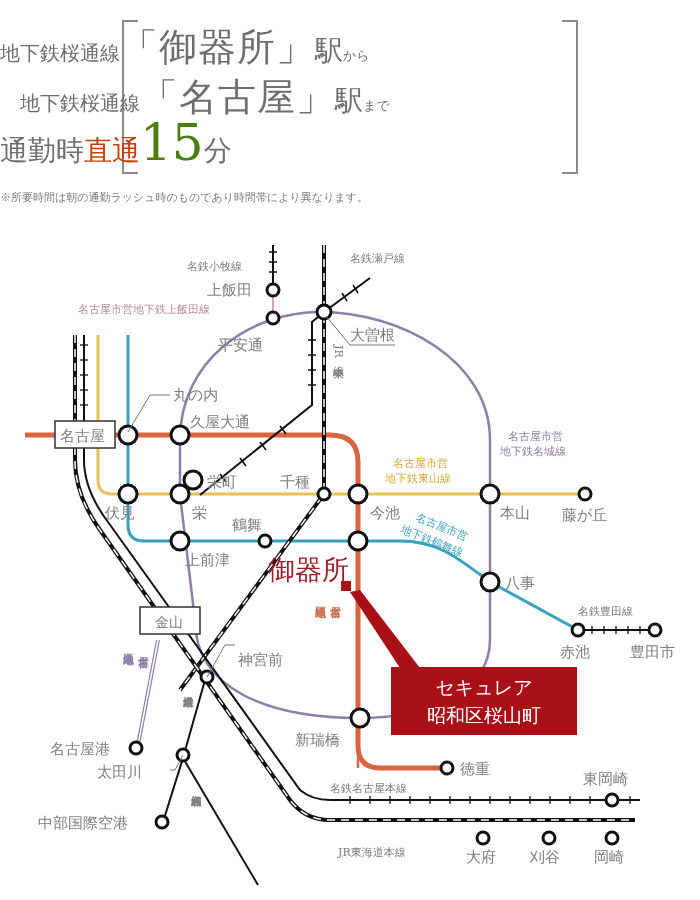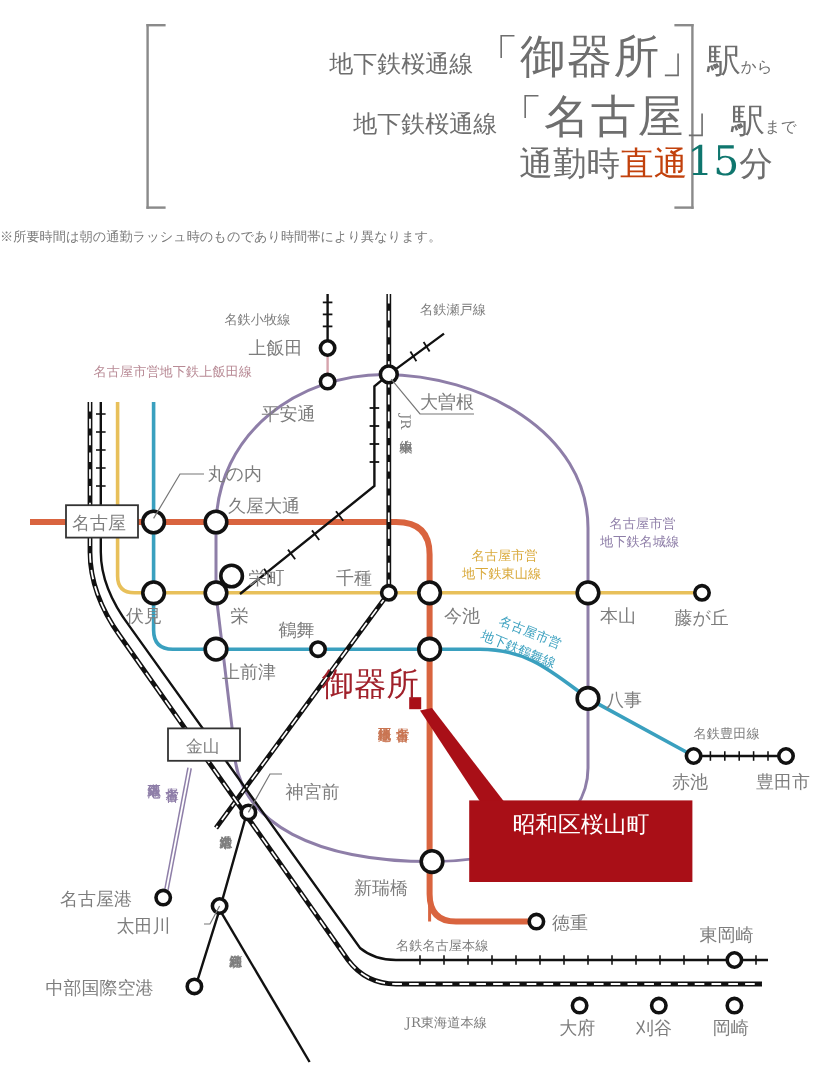--- a/index.html
+++ b/index.html
@@ -2,30 +2,30 @@
 <html><head>
 <meta charset="utf-8">
 <style>
   html, body { margin: 0; padding: 0; background: #ffffff; }
   body { width: 700px; height: 900px; position: relative; overflow: hidden;
          font-family: "DejaVu Serif", "Liberation Serif", serif; color: #6b6b6b; }
   .header { position: absolute; left: 0; top: 0; width: 700px; height: 215px; }
   .bracket { position: absolute; border: 2px solid #8a8a8a; width: 14px; height: 150px; top: 20px; }
   .bracket.left { left: 122px; border-right: none; }
   .bracket.right { left: 562px; border-left: none; }
-  .hl { position: absolute; left: 0; width: 644px; text-align: right; color: #6e6e6e; white-space: nowrap; }
+  .hl { position: absolute; left: 0; width: 644px; text-align: left; color: #6e6e6e; white-space: nowrap; }
   .hl1 { top: 22px; }
   .hl2 { top: 72px; margin-left: 20px; }
   .hl3 { top: 118px; }
   .sm { font-size: 20px; }
   .big { font-size: 38px; letter-spacing: 1px; }
   .tiny { font-size: 13px; }
   .med { font-size: 28px; }
   .red { color: #c2410c; }
-  .huge { font-size: 34px; color: #0f766e; line-height: 1; }
+  .huge { font-size: 50px; color: #4d7c0f; line-height: 1; }
   .note { position: absolute; top: 190px; left: 0; width: 696px; text-align: left; font-size: 11px; color: #7a7a7a; }
   svg.map { position: absolute; left: 0; top: 215px; }
   .lbl { font-family: "DejaVu Serif", serif; fill: #7d7d7d; }
   .callout { position: absolute; left: 391px; top: 667px; width: 186px; height: 68px; background: #a90f17;
              color: #fff; text-align: center; font-size: 19px; line-height: 28px; padding-top: 6px; box-sizing: border-box; }
   .gokisho { position: absolute; left: 268px; top: 552px; font-size: 27px; color: #a0202a; }
 </style>
 </head>
 <body>
 
@@ -216,14 +216,15 @@
     <text x="583" y="784" font-size="15">東岡崎</text>
     <text x="466" y="862" font-size="15">大府</text>
     <text x="530" y="862" font-size="15">刈谷</text>
     <text x="594" y="862" font-size="15">岡崎</text>
   </g>
 </svg>
 
 <div class="gokisho">御器所</div>
 
 <div class="callout">
+  <div>セキュレア</div>
   <div>昭和区桜山町</div>
 </div>
 
 </body></html>

